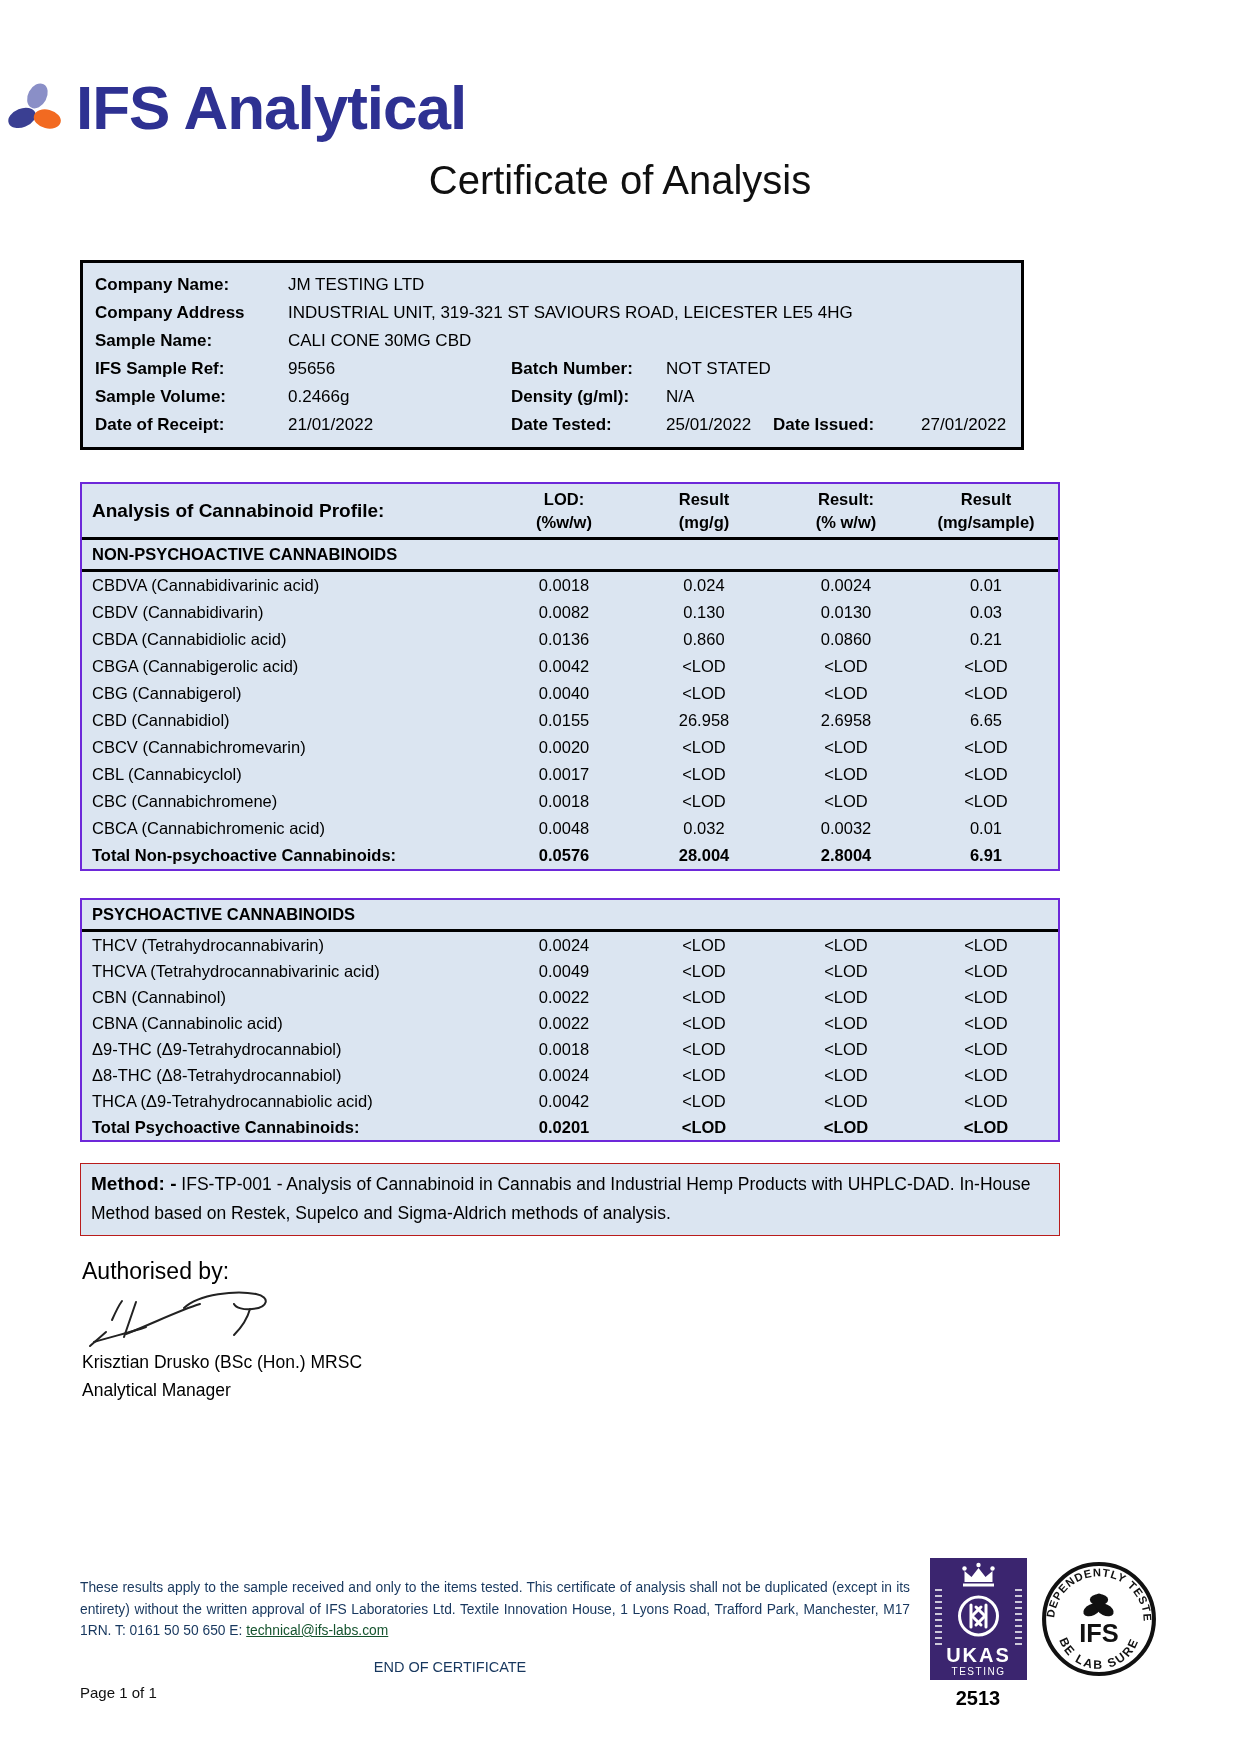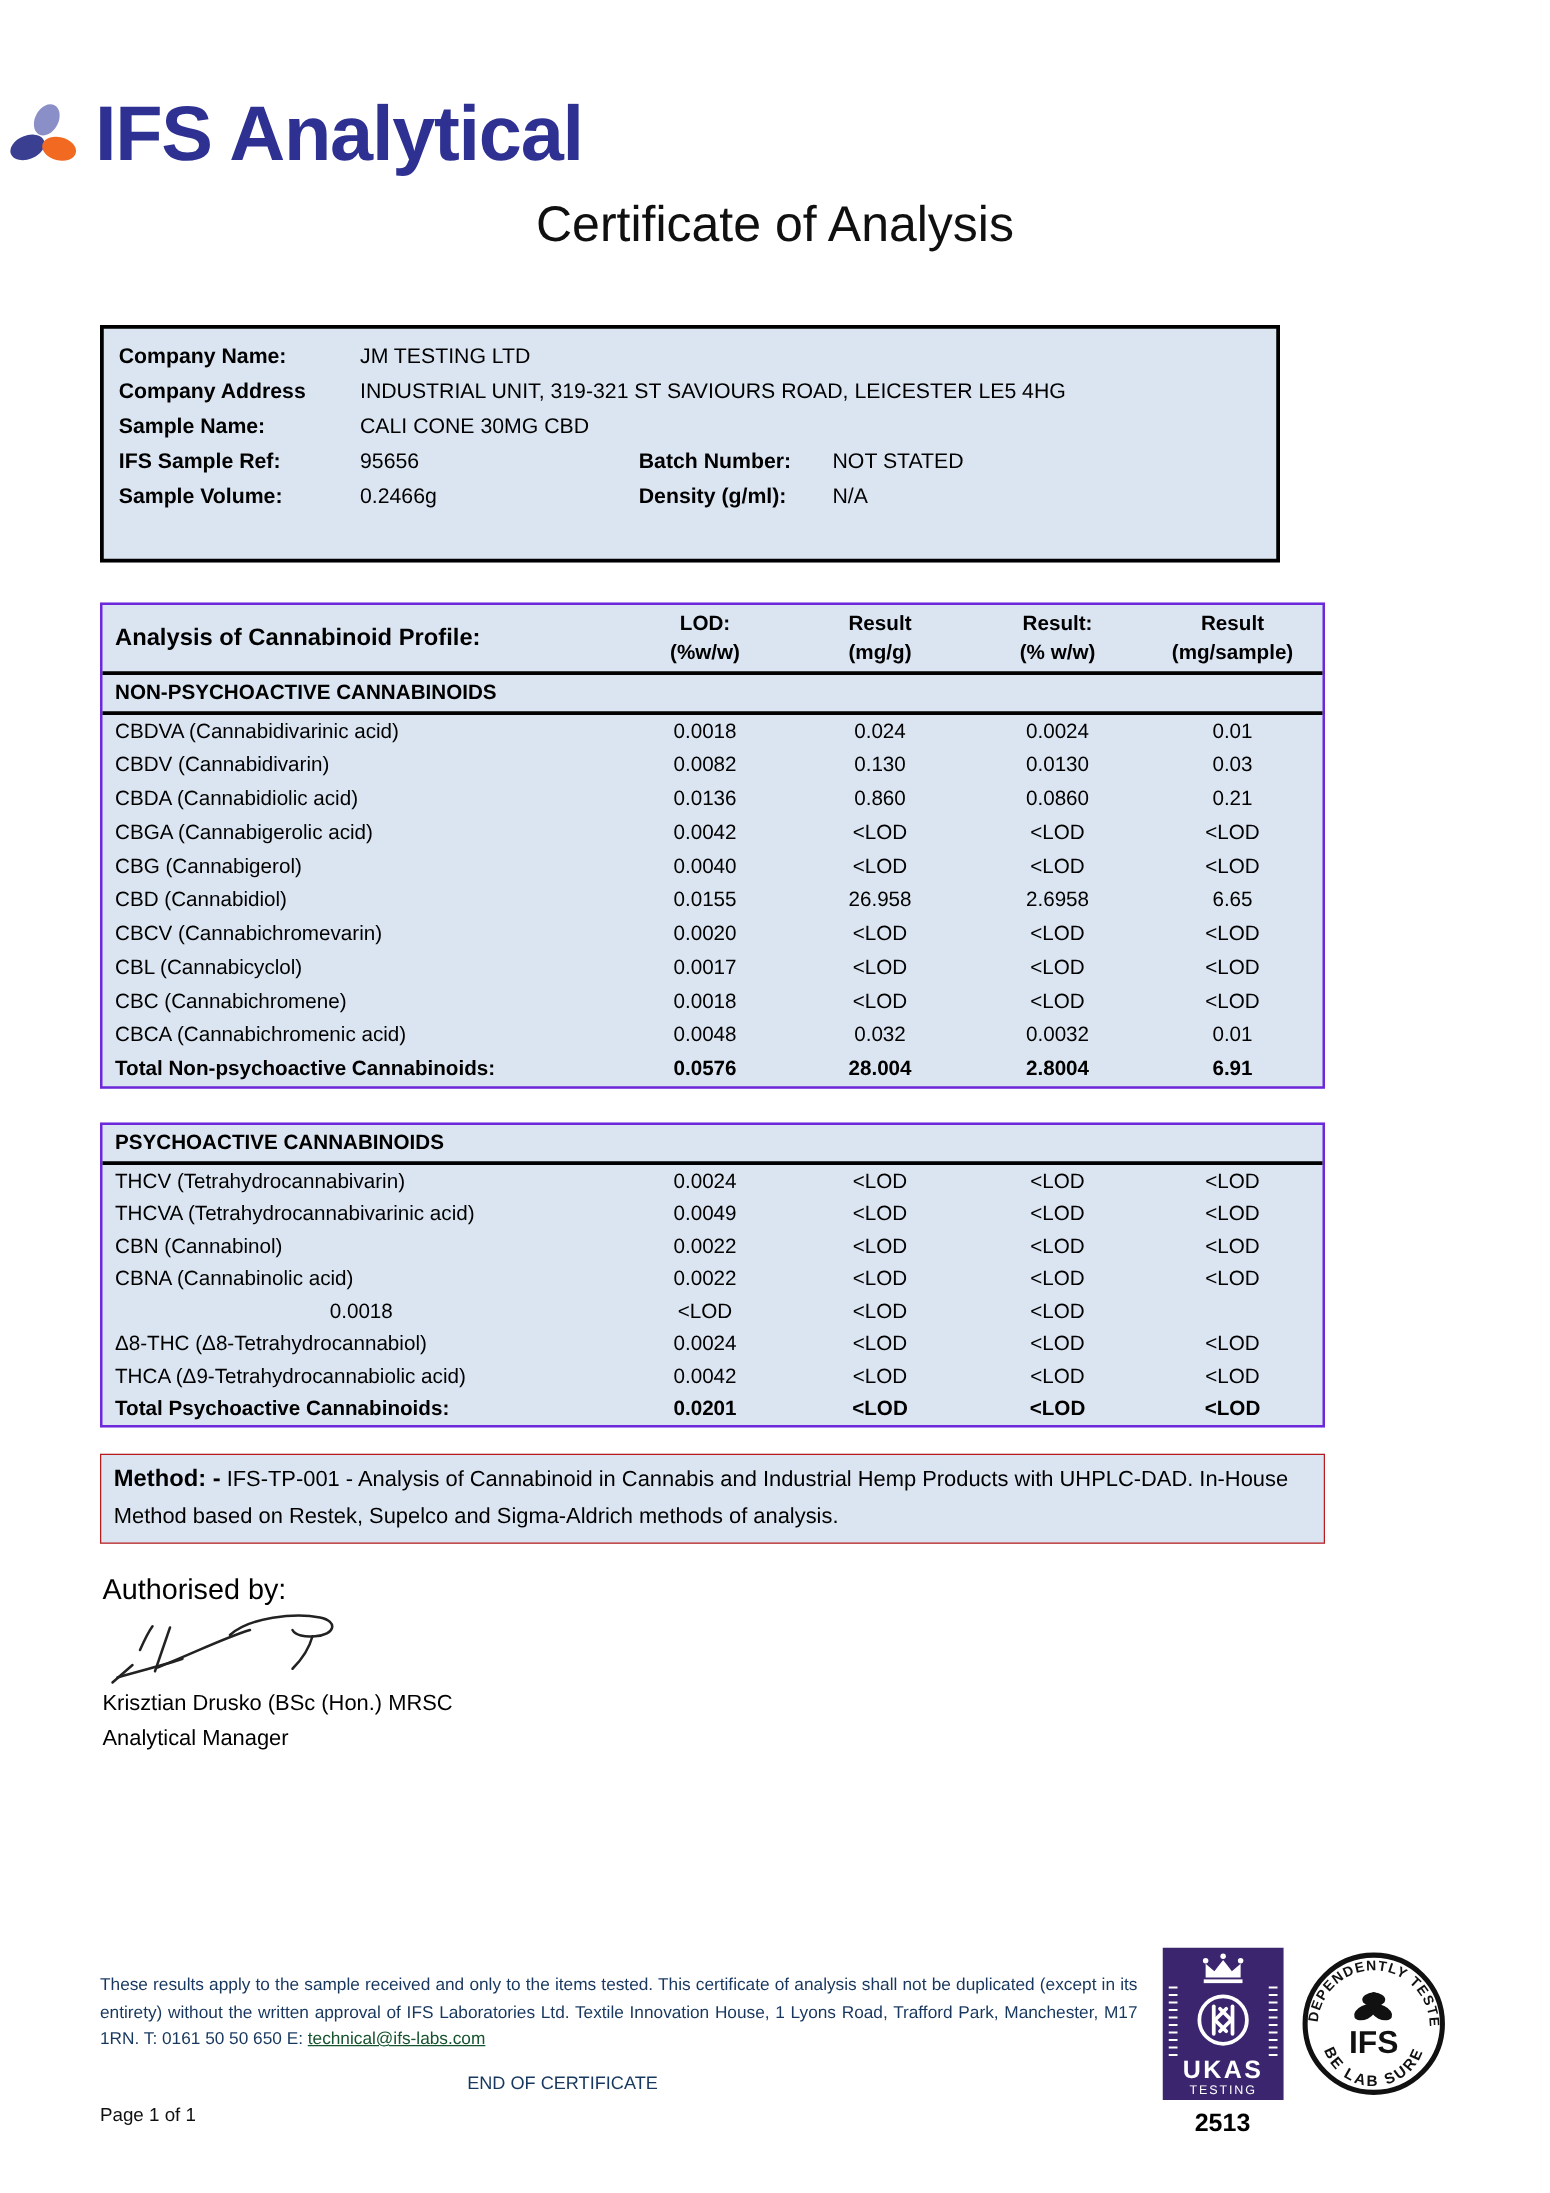--- a/index.html
+++ b/index.html
@@ -85,20 +85,28 @@
         <div class="val cell-c2">95656</div>
         <div class="lab cell-c3">Batch Number:</div>
         <div class="val cell-c4span">NOT STATED</div>
       </div>
       <div class="info-row">
         <div class="lab cell-c1">Sample Volume:</div>
         <div class="val cell-c2">0.2466g</div>
         <div class="lab cell-c3">Density (g/ml):</div>
         <div class="val cell-c4span">N/A</div>
       </div>
+      <div class="info-row">
+        <div class="lab cell-c1">Date of Receipt:</div>
+        <div class="val cell-c2">21/01/2022</div>
+        <div class="lab cell-c3">Date Tested:</div>
+        <div class="val cell-c4">25/01/2022</div>
+        <div class="lab cell-c5">Date Issued:</div>
+        <div class="val cell-c6">27/01/2022</div>
+      </div>
     </div>
 
   <div class="atable" id="table1">
     <div class="at-header">
       <div class="ath-name">Analysis of Cannabinoid Profile:</div>
     <div class="ath-col">
           <div class="">LOD:</div>
           <div class="">(%w/w)</div>
         </div>
         <div class="ath-col">
@@ -221,20 +229,21 @@
           <div class="c">&lt;LOD</div>
         </div>
         <div class="arow">
           <div class="c name">CBNA (Cannabinolic acid)</div>
           <div class="c">0.0022</div>
           <div class="c">&lt;LOD</div>
           <div class="c">&lt;LOD</div>
           <div class="c">&lt;LOD</div>
         </div>
         <div class="arow">
+          <div class="c name">Δ9-THC (Δ9-Tetrahydrocannabiol)</div>
           <div class="c">0.0018</div>
           <div class="c">&lt;LOD</div>
           <div class="c">&lt;LOD</div>
           <div class="c">&lt;LOD</div>
         </div>
         <div class="arow">
           <div class="c name">Δ8-THC (Δ8-Tetrahydrocannabiol)</div>
           <div class="c">0.0024</div>
           <div class="c">&lt;LOD</div>
           <div class="c">&lt;LOD</div>

